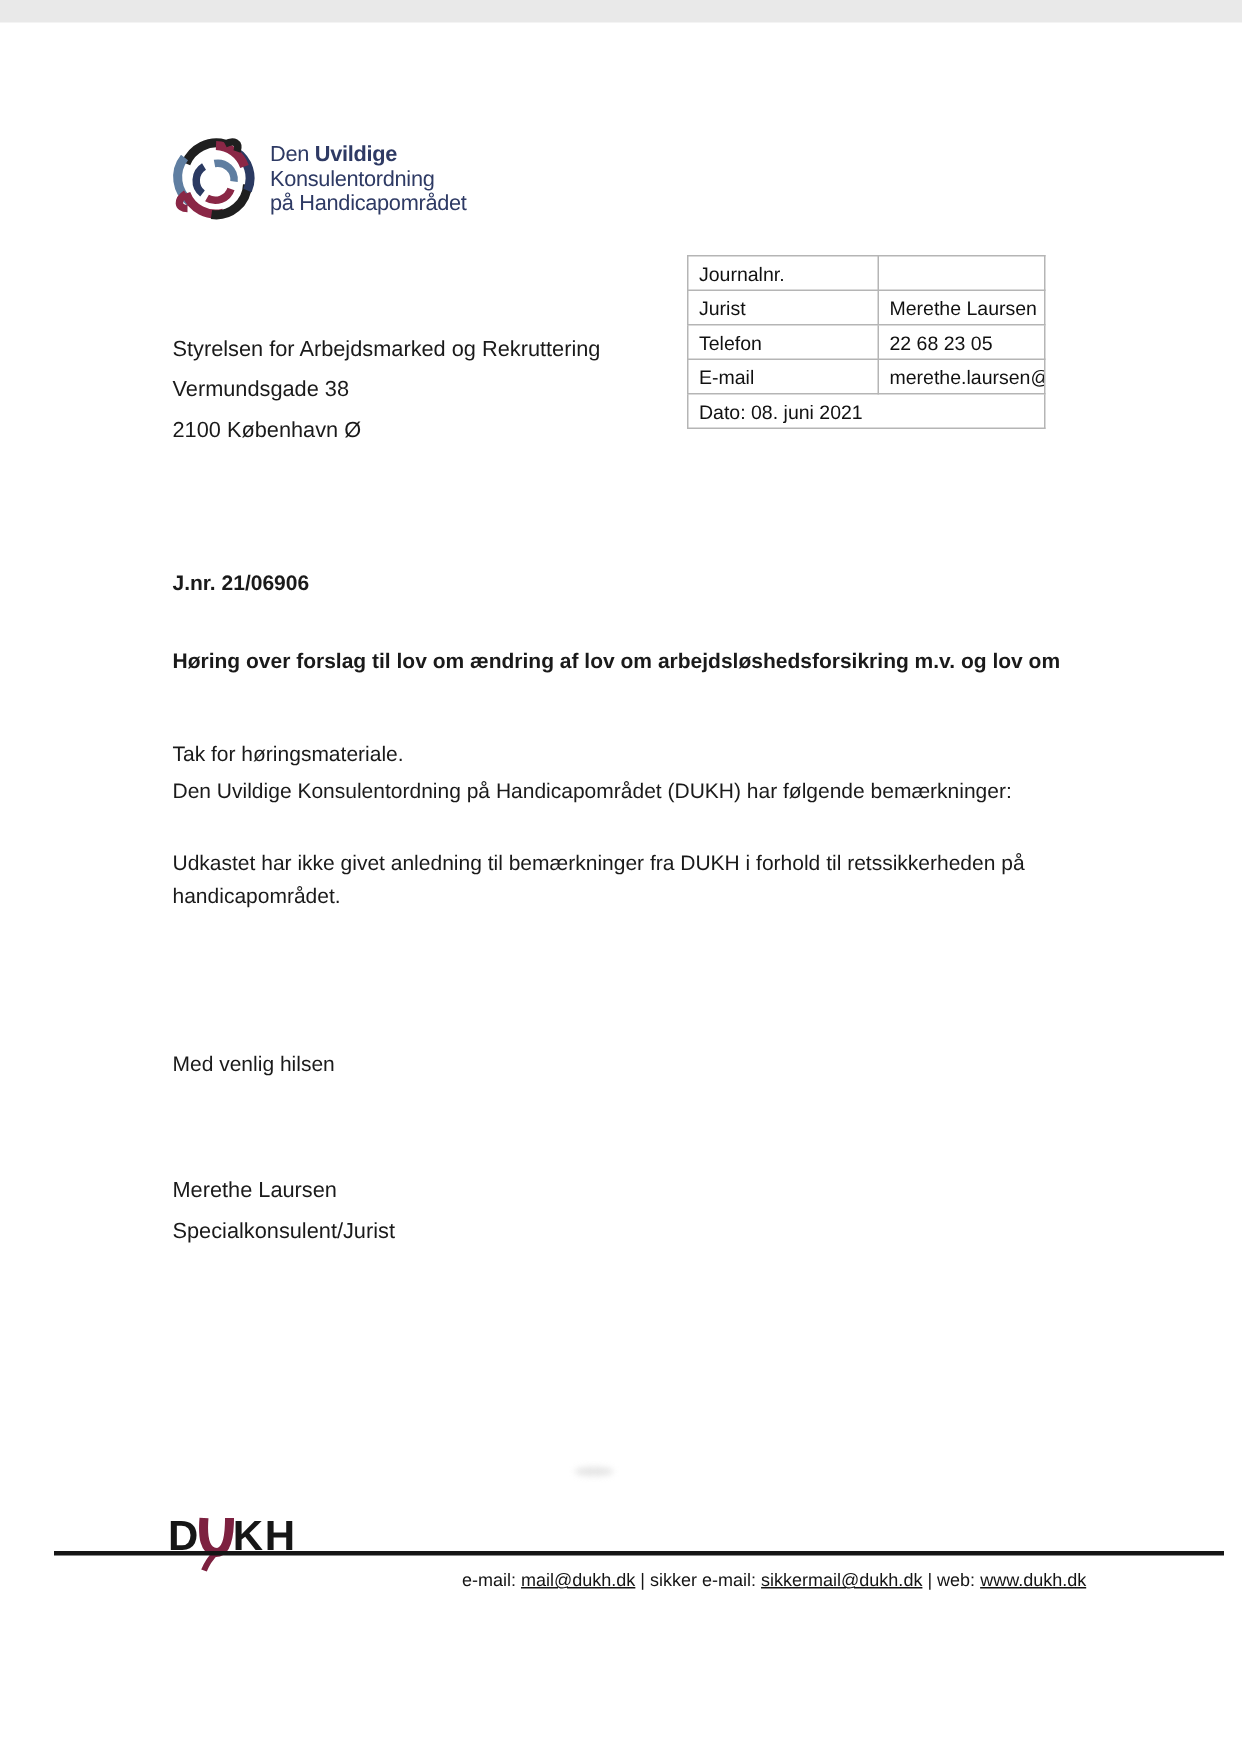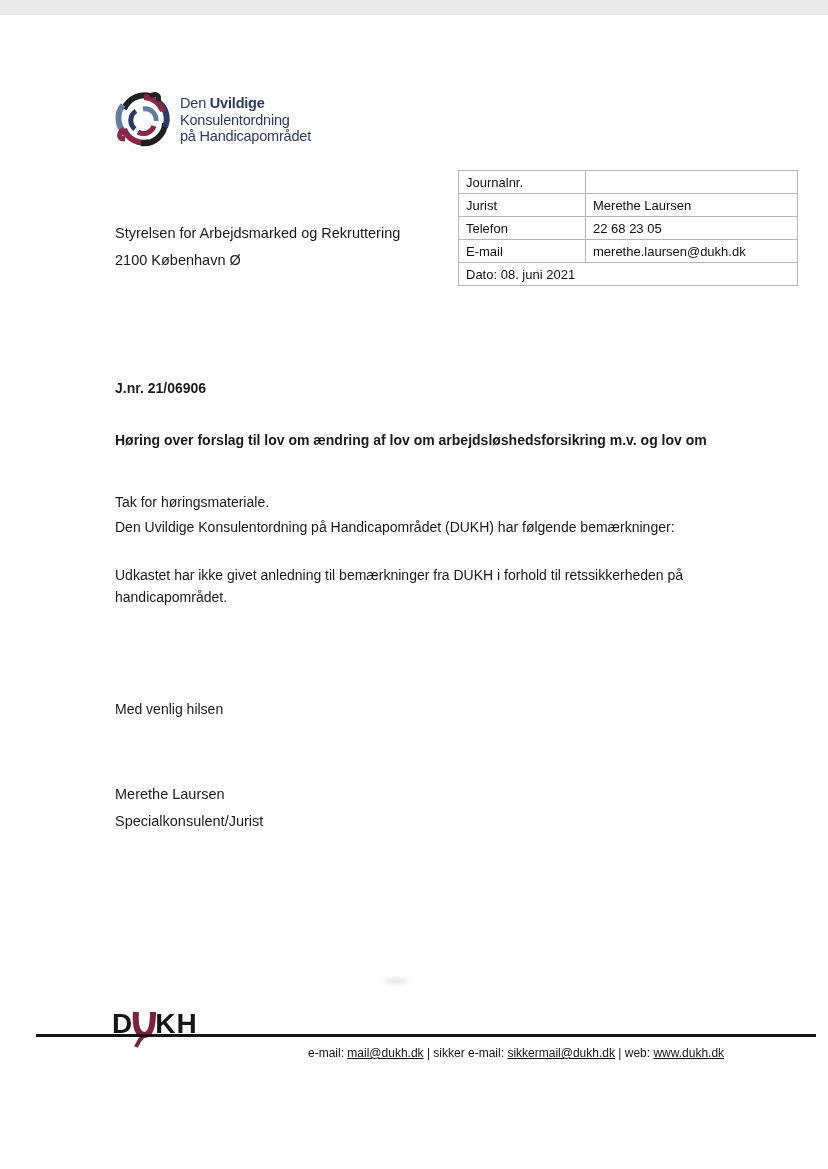--- a/index.html
+++ b/index.html
@@ -15,21 +15,21 @@
   
   .logo-knot{position:absolute;left:114px;top:74px;width:60px;height:62px;}
   .logo-text{
     position:absolute;left:180px;top:80px;
     color:#2e3a64;font-size:14.5px;line-height:16.5px;
     letter-spacing:-0.2px;white-space:nowrap;
   }
   .logo-text .b{font-weight:bold;}
   
   .info-table{
-    position:absolute;left:458px;top:155px;width:340px;
+    position:absolute;left:458px;top:155px;width:239px;
     border-collapse:collapse;table-layout:fixed;
     font-size:13px;color:#111;
   }
   .info-table td{
     border:1px solid #b5b5b5;
     padding:3px 6px 3px 7px;
     height:16px;vertical-align:middle;
     overflow:hidden;white-space:nowrap;
   }
   .info-table col.c1{width:127px;}
@@ -123,20 +123,21 @@
       <td>merethe.laursen@dukh.dk</td>
     </tr>
     <tr>
       <td colspan="2">Dato: 08. juni 2021</td>
     </tr>
   </tbody>
     </table>
 
   <div class="abs recipient">
     <div>Styrelsen for Arbejdsmarked og Rekruttering</div>
+    <div>Vermundsgade 38</div>
     <div>2100 København Ø</div>
   </div>
 
   <div class="abs jnr">J.nr. 21/06906</div>
 
   <div class="abs subject">
     <div>Høring over forslag til lov om ændring af lov om arbejdsløshedsforsikring m.v. og lov om</div>
   </div>
 
   <div class="abs para p1">Tak for høringsmateriale.</div>

